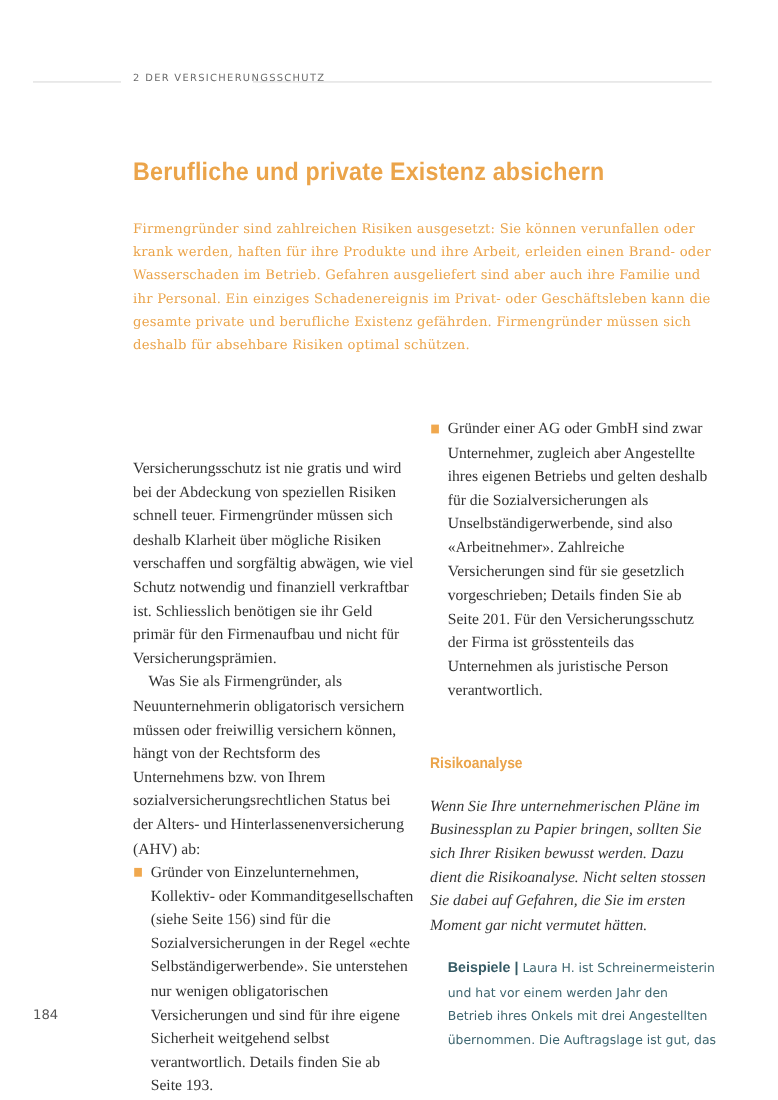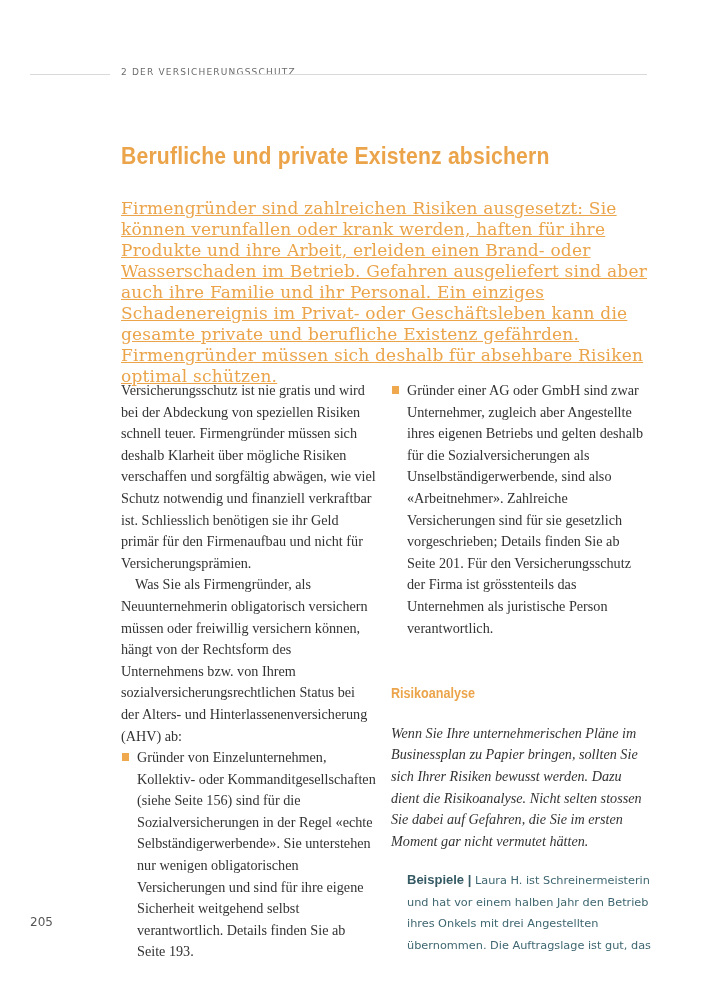--- a/index.html
+++ b/index.html
@@ -2,21 +2,21 @@
 <html><head>
 <meta charset="utf-8">
 <style>
   html, body { margin: 0; padding: 0; background: #ffffff; }
   body { width: 707px; height: 1000px; position: relative; overflow: hidden; }
   .running-header { position: absolute; top: 67px; left: 30px; width: 617px; height: 14px; }
   .rh-line-left { position: absolute; left: 0; top: 7px; width: 80px; height: 1px; background: #d9d9d9; }
   .rh-text { position: absolute; left: 91px; top: 0; font-family: "DejaVu Sans", sans-serif; font-size: 9px; letter-spacing: 1.2px; color: #6b6b6b; white-space: nowrap; }
   .rh-line-right { position: absolute; left: 200px; right: 0; top: 7px; height: 1px; background: #d9d9d9; }
   .chapter-title { position: absolute; top: 143px; left: 121px; font-family: "Liberation Sans", sans-serif; font-weight: bold; font-size: 23px; color: #eba44a; margin: 0; letter-spacing: 0.2px; transform: scaleX(0.92); transform-origin: left; white-space: nowrap; }
-  .lead { position: absolute; top: 198px; left: 121px; width: 530px; font-family: "DejaVu Serif", serif; font-size: 17px; line-height: 21px; color: #eba44a; margin: 0; letter-spacing: 0.2px; text-decoration: underline; }
+  .lead { position: absolute; top: 198px; left: 121px; width: 530px; font-family: "DejaVu Serif", serif; font-size: 12px; line-height: 21px; color: #eba44a; margin: 0; letter-spacing: 0.2px; }
   .col { position: absolute; font-family: "Liberation Serif", serif; font-size: 14.2px; line-height: 21.6px; color: #333333; }
   .col-left { top: 380px; left: 121px; width: 255px; }
   .col-right { top: 380px; left: 391px; width: 260px; }
   .col p { margin: 0; }
   .indent { text-indent: 14px; }
   .bullet { position: relative; padding-left: 16px; }
   .bullet-mark { position: absolute; left: 1px; top: 6px; width: 7px; height: 8px; background: #f0a84e; }
   .subhead { font-family: "Liberation Sans", sans-serif; font-weight: bold; font-size: 14px; color: #eba44a; margin: 44px 0 18px 0; transform: scaleX(0.9); transform-origin: left; }
   .example { margin-top: 17px; padding-left: 16px; font-family: "DejaVu Sans", sans-serif; font-size: 11.3px; line-height: 21.5px; color: #3e6670; }
   .example-label { font-family: "Liberation Sans", sans-serif; font-weight: bold; font-size: 13px; color: #355a64; }
@@ -29,33 +29,33 @@
   <div class="rh-line-left"></div>
   <span class="rh-text">2  DER VERSICHERUNGSSCHUTZ</span>
   <div class="rh-line-right"></div>
 </div>
 
 <h1 class="chapter-title">Berufliche und private Existenz absichern</h1>
 
 <p class="lead">Firmengründer sind zahlreichen Risiken ausgesetzt: Sie können verunfallen oder krank werden, haften für ihre Produkte und ihre Arbeit, erleiden einen Brand- oder Wasserschaden im Betrieb. Gefahren ausgeliefert sind aber auch ihre Familie und ihr Personal. Ein einziges Schadenereignis im Privat- oder Geschäftsleben kann die gesamte private und berufliche Existenz gefährden. Firmengründer müssen sich deshalb für absehbare Risiken optimal schützen.</p>
 
 <div class="col col-left">
-  <p style="hyphens:auto;" lang="de">Versicherungsschutz ist nie gratis und wird bei der Abdeckung von speziellen Risiken schnell teuer. Firmengründer müssen sich deshalb Klarheit über mögliche Risiken verschaffen und sorgfältig abwägen, wie viel Schutz notwendig und finanziell verkraftbar ist. Schliesslich benötigen sie ihr Geld primär für den Firmenaufbau und nicht für Versicherungsprämien.</p>
+  <p style="hyphens:auto;margin-top:36px;" lang="de">Versicherungsschutz ist nie gratis und wird bei der Abdeckung von speziellen Risiken schnell teuer. Firmengründer müssen sich deshalb Klarheit über mögliche Risiken verschaffen und sorgfältig abwägen, wie viel Schutz notwendig und finanziell verkraftbar ist. Schliesslich benötigen sie ihr Geld primär für den Firmenaufbau und nicht für Versicherungsprämien.</p>
   <p class="indent" style="hyphens:auto;" lang="de">Was Sie als Firmengründer, als Neuunternehmerin obligatorisch versichern müssen oder freiwillig versichern können, hängt von der Rechtsform des Unternehmens bzw. von Ihrem sozialversicherungsrechtlichen Status bei der Alters- und Hinterlassenenversicherung (AHV) ab:</p>
   <div class="bullet">
     <span class="bullet-mark"></span>
     <span style="hyphens:auto;" lang="de">Gründer von Einzelunternehmen, Kollektiv- oder Kommanditgesellschaften (siehe Seite 156) sind für die Sozialversicherungen in der Regel «echte Selbständigerwerbende». Sie unterstehen nur wenigen obligatorischen Versicherungen und sind für ihre eigene Sicherheit weitgehend selbst verantwortlich. Details finden Sie ab Seite 193.</span>
   </div>
 </div>
 
 <div class="col col-right">
   <div class="bullet">
     <span class="bullet-mark"></span>
     <span style="hyphens:auto;" lang="de">Gründer einer AG oder GmbH sind zwar Unternehmer, zugleich aber Angestellte ihres eigenen Betriebs und gelten deshalb für die Sozialversicherungen als Unselbständigerwerbende, sind also «Arbeitnehmer». Zahlreiche Versicherungen sind für sie gesetzlich vorgeschrieben; Details finden Sie ab Seite 201. Für den Versicherungsschutz der Firma ist grösstenteils das Unternehmen als juristische Person verantwortlich.</span>
   </div>
   <div class="subhead">Risikoanalyse</div>
   <p style="hyphens:auto;font-style:italic;" lang="de">Wenn Sie Ihre unternehmerischen Pläne im Businessplan zu Papier bringen, sollten Sie sich Ihrer Risiken bewusst werden. Dazu dient die Risikoanalyse. Nicht selten stossen Sie dabei auf Gefahren, die Sie im ersten Moment gar nicht vermutet hätten.</p>
   <div class="example">
-    <span class="example-label">Beispiele |</span><span> Laura H. ist Schreinermeisterin und hat vor einem halben Jahr den Betrieb ihres Onkels mit drei Angestellten übernommen. Die Auftragslage ist gut, das</span>
+    <span class="example-label">Beispiele |</span><span> Laura H. ist Schreinermeisterin und hat vor einem werden Jahr den Betrieb ihres Onkels mit drei Angestellten übernommen. Die Auftragslage ist gut, das</span>
   </div>
 </div>
 
-<div class="page-number">205</div>
+<div class="page-number">184</div>
 
 </body></html>

